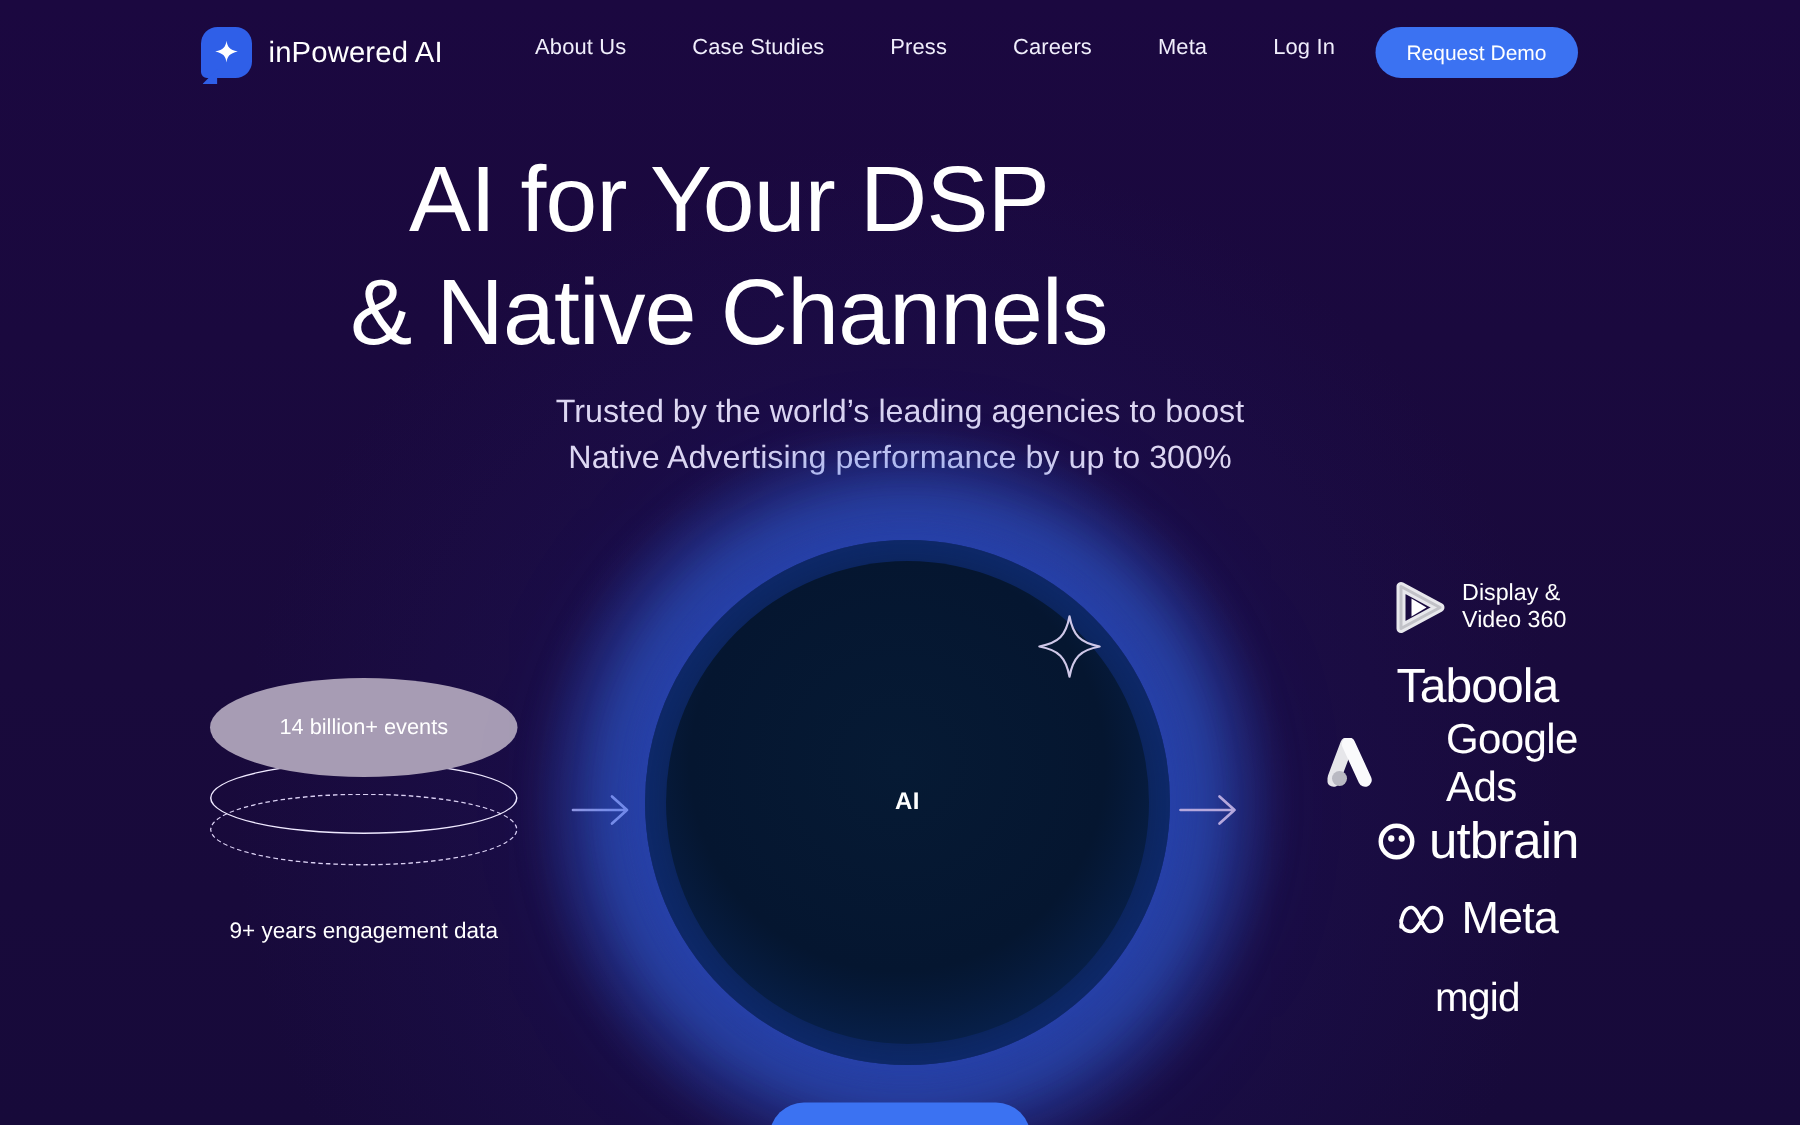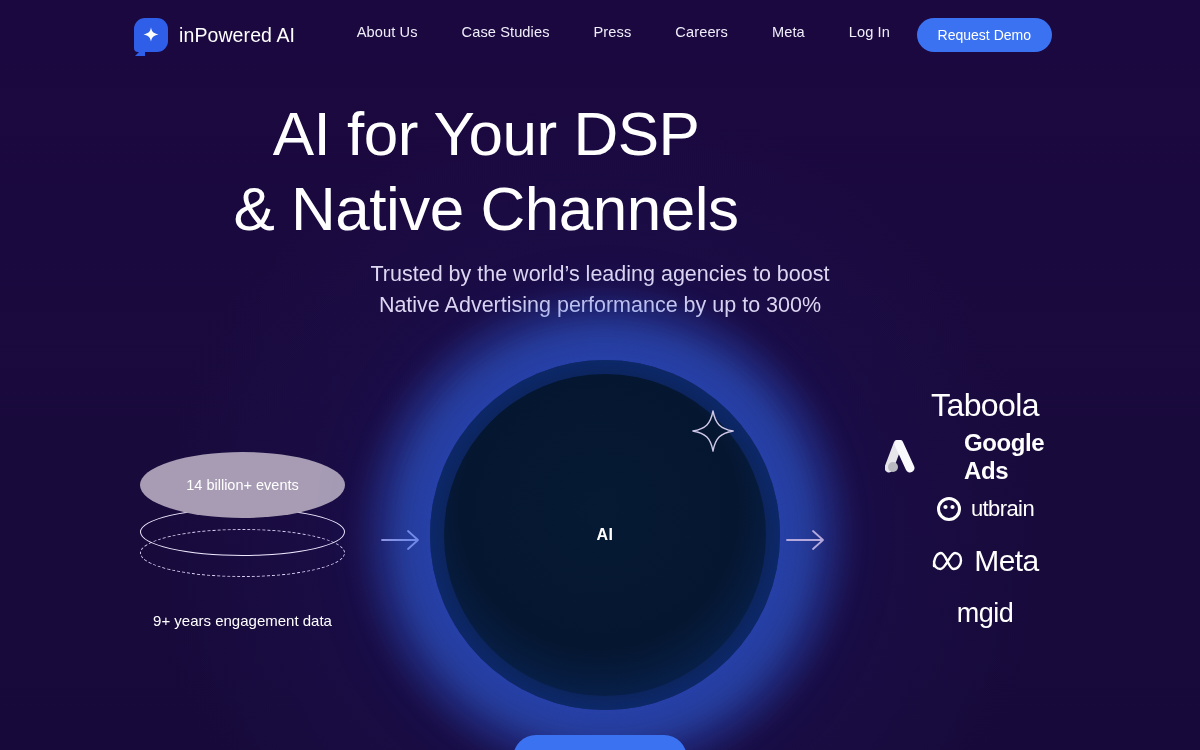--- a/index.html
+++ b/index.html
@@ -177,22 +177,22 @@
     width:200px;
     display:flex; flex-direction:column; align-items:center; gap:12px;
   }
   .partner {
     display:flex; align-items:center; gap:9px;
     color:#ffffff; height:40px;
   }
   .partner svg { display:block; flex:0 0 auto; }
   .p-dv360 .p-txt { font-size:15.5px; line-height:18px; font-weight:300; }
   .p-taboola .p-txt { font-size:32px; font-weight:400; letter-spacing:-0.6px; }
-  .p-googleads .p-txt { font-size:24px; font-weight:700; letter-spacing:-0.4px;margin-left:36px; }
-  .p-outbrain .p-txt { font-size:22px; font-weight:400; letter-spacing:-0.6px; }
+  .p-googleads .p-txt { font-size:28px; font-weight:400; letter-spacing:-0.4px;margin-left:36px; }
+  .p-outbrain .p-txt { font-size:34px; font-weight:400; letter-spacing:-0.6px; }
   .p-meta .p-txt { font-size:30px; font-weight:400; letter-spacing:-0.6px; }
   .p-mgid .p-txt { font-size:27px; font-weight:500; letter-spacing:-0.5px; }
 
   
   .bottom-cta {
     position:absolute; left:513px; top:735px;
     width:174px; height:46px;
     background:#3b72f2; border:none; border-radius:23px;
     color:#fff; font-family:inherit; font-size:15px; cursor:pointer;
   }
@@ -263,20 +263,33 @@
   </div>
 
   <div class="arrow arrow-right">
     <svg viewBox="0 0 42 24" aria-hidden="true">
       <path d="M2 12 H38 M28 3 L38 12 L28 21" fill="none" stroke="#b5a8dd" stroke-width="1.8" stroke-linecap="round" stroke-linejoin="round"></path>
     </svg>
   </div>
 
   <div class="partners">
 
+    <div class="partner p-dv360">
+      <span>
+        <svg width="40" height="38" viewBox="0 0 40 38" aria-hidden="true">
+          <path d="M8 5 L8 33 L34 19 Z" fill="none" stroke="#e8e8ec" stroke-width="6" stroke-linejoin="round"></path>
+          <path d="M8 5 L8 33 L34 19 Z" fill="none" stroke="#9b9ba3" stroke-width="2" stroke-linejoin="round" opacity="0.5"></path>
+          <path d="M15 13 L15 25 L25 19 Z" fill="#ffffff"></path>
+        </svg>
+      </span>
+      <span class="p-txt">
+        <span>Display &amp;</span><br>
+        <span>Video 360</span>
+      </span>
+    </div>
 
     <div class="partner p-taboola">
       <span class="p-txt">Taboola</span>
     </div>
 
     <div class="partner p-googleads">
       <span>
         <svg width="34" height="34" viewBox="0 0 34 34" aria-hidden="true">
           <path d="M13 4 L4 28" stroke="#e6e6ea" stroke-width="9" stroke-linecap="round" fill="none"></path>
           <path d="M14 4 L25 28" stroke="#fafafc" stroke-width="9" stroke-linecap="round" fill="none"></path>

